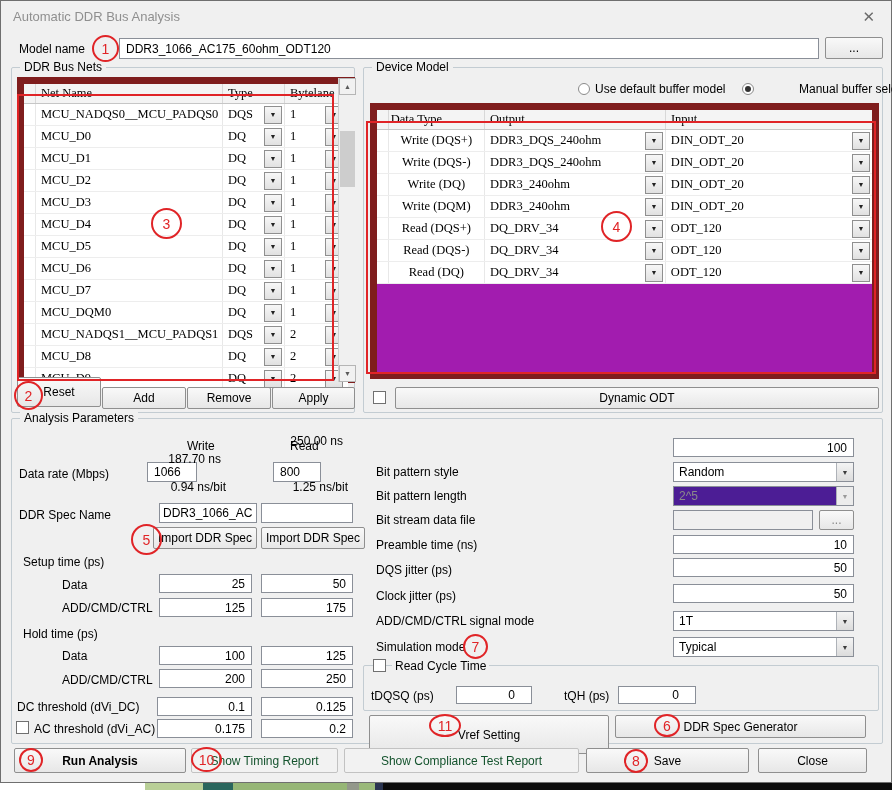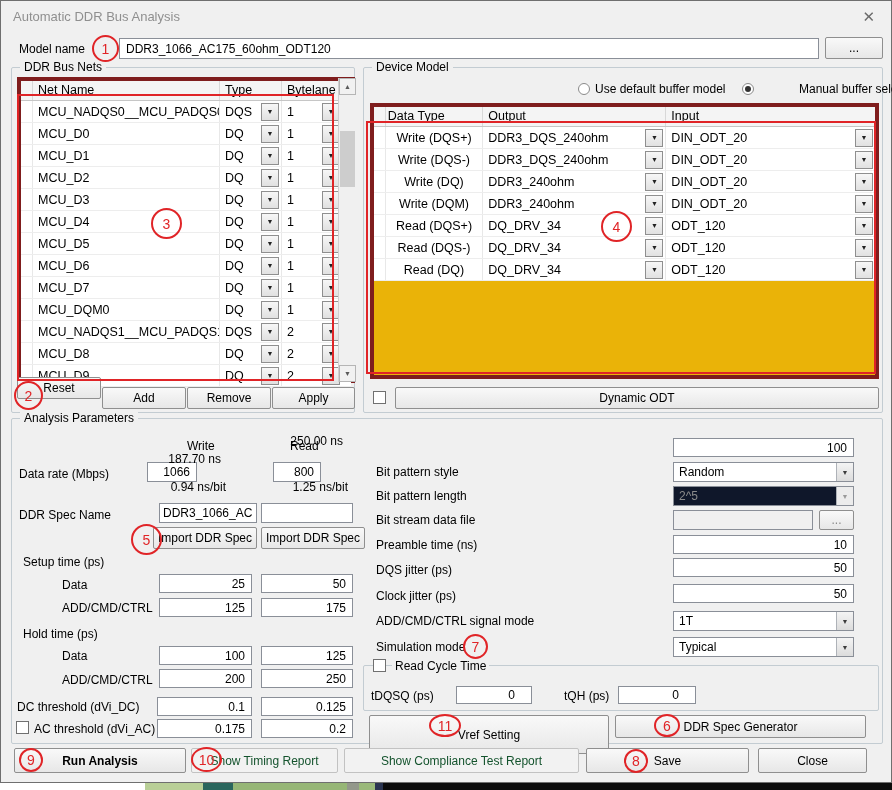--- a/index.html
+++ b/index.html
@@ -20,44 +20,44 @@
   .grp { position:absolute; border:1px solid #c3ccd2; border-radius:2px; }
   .grp-label { position:absolute; top:-8px; left:8px; background:#f0f0f0; padding:0 4px; font-size:12px; white-space:nowrap; }
 
   .lbl { position:absolute; white-space:nowrap; font-size:12px; }
   .rtxt { position:absolute; white-space:nowrap; font-size:12px; text-align:right; }
 
   .field {
     position:absolute; background:#fff; border:1px solid #8a8f98;
     font-family:"Liberation Sans",sans-serif; font-size:12px; padding:0 6px; outline:none; color:#000;
   }
-  .field.ctr { text-align:right; }
+  .field.ctr { text-align:left; }
   .field.num { text-align:right; }
   .field.pad16 { padding-right:16px; text-align:right; }
   .field.dis { background:#f0f0f0; color:#6f6f6f; }
 
   .btn {
     position:absolute; background:linear-gradient(#f9f9f9,#e7e7e7); border:1px solid #8f8f8f;
     border-radius:2px; display:flex; align-items:center; justify-content:center;
     font-size:12px; white-space:nowrap; cursor:default;
   }
   .btn.dis { color:#14532d; background:#f2f2f2; border-color:#c2c2c2; }
   .btn.bold { font-weight:bold; }
 
   .combo { position:absolute; background:#fff; border:1px solid #8a8f98; display:flex; align-items:center; }
   .combo .txt { flex:1; padding:0 5px; white-space:nowrap; overflow:hidden; }
   .combo .arr {
     width:17px; align-self:stretch; border-left:1px solid #aeb2b8;
     background:linear-gradient(#f4f4f4,#dcdcdc); display:flex; align-items:center; justify-content:center;
     font-size:7px; color:#3c3c3c;
   }
-  .combo.dis { background:#0f172a; color:#8a8a8a; }
+  .combo.dis { background:#4c1d95; color:#8a8a8a; }
   .combo.dis .arr { color:#9a9a9a; background:#ececec; }
 
-  .table { position:absolute; background:#eab308; border:4px solid #7f1d1d; }
+  .table { position:absolute; background:#a21caf; border:7px solid #7f1d1d;font-family:Liberation Serif, serif; }
   .thead { display:flex; height:20px; background:#f4f4f4; border-bottom:1px solid #c6c6c6; }
   .th { font-size:12.5px; padding:2px 0 0 5px; border-right:1px solid #d8d8d8; white-space:nowrap; overflow:hidden; }
   .trow { display:flex; height:22px; border-bottom:1px solid #ededed; background:#fff; }
   .tcell { border-right:1px solid #e8e8e8; display:flex; align-items:center; white-space:nowrap; overflow:hidden; }
   .tcell .cv { padding-left:5px; font-size:12.5px; }
   .tcell.center { justify-content:center; }
   .tcell.center .cv { padding-left:0; }
   .ddbtn {
     width:18px; height:18px; margin-right:2px; flex:none;
     border:1px solid #8f8f8f; background:linear-gradient(#f7f7f7,#e1e1e1);
@@ -360,21 +360,21 @@
 
     <div class="sbar" style="left:337px;top:77px;height:304px">
       <div class="sbtn" style="top:0">
           <span>▲</span>
         </div>
       <div class="sthumb" style="top:53px;height:56px"></div>
       <div class="sbtn" style="top:287px">
           <span>▼</span>
         </div>
     </div>
-    <div class="btn" style="left:16px;top:376px;width:84px;height:22px">Reset</div>
+    <div class="btn" style="left:16px;top:376px;width:84px;height:30px">Reset</div>
     <div class="btn" style="left:101px;top:386px;width:84px;height:22px">Add</div>
     <div class="btn" style="left:186px;top:386px;width:84px;height:22px">Remove</div>
     <div class="btn" style="left:271px;top:386px;width:83px;height:22px">Apply</div>
 
     <div class="grp" style="left:362px;top:66px;width:520px;height:346px">
       <span class="grp-label">Device Model</span>
     </div>
     <span class="radio" style="left:577px;top:82px"></span>
     <span class="lbl" style="left:594px;top:81px">Use default buffer model</span>
     <span class="radio sel" style="left:741px;top:82px"></span>

